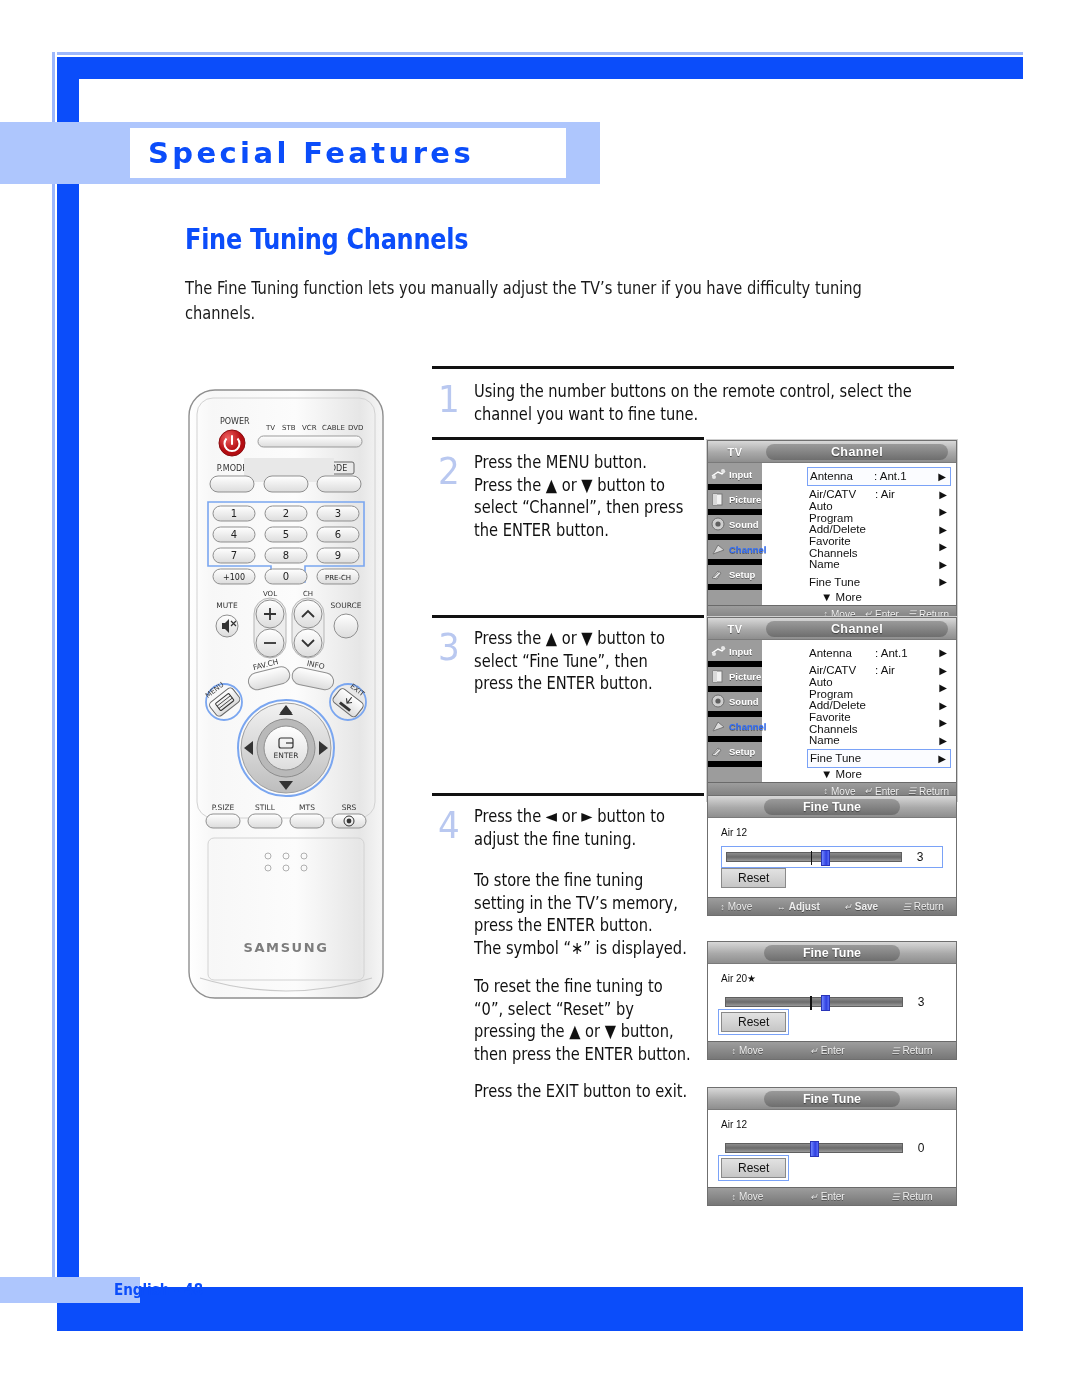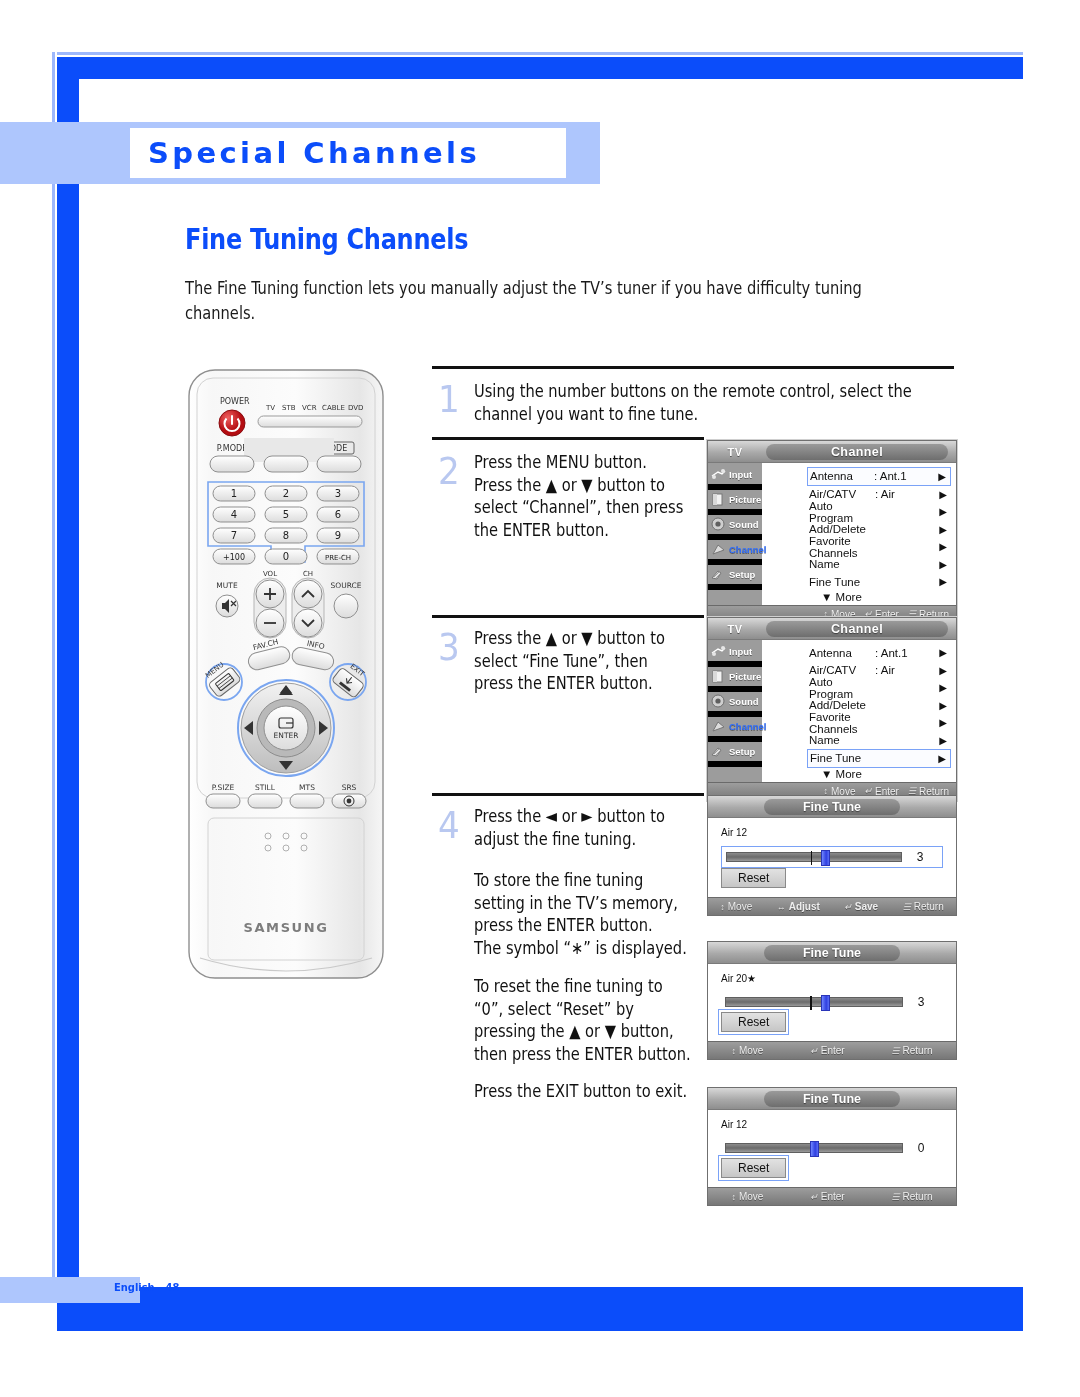--- a/index.html
+++ b/index.html
@@ -38,21 +38,21 @@
     letter-spacing: -0.3px; transform: scaleX(0.92); transform-origin: left center;
   }
   .intro {
     position: absolute; left: 185px; top: 276px; width: 740px;
     font-size: 17.5px; line-height: 25px; color: #1a1a1a;
     font-family: "DejaVu Sans Condensed", "DejaVu Sans", sans-serif;
     transform: scaleX(0.93); transform-origin: left top;
   }
 
   
-  .remote-wrap { position: absolute; left: 186px; top: 366px; width: 200px; height: 620px; }
+  .remote-wrap { position: absolute; left: 186px; top: 386px; width: 200px; height: 620px; }
   .step-rule { position: absolute; height: 3px; background: #111; }
   .step-num {
     position: absolute; font-size: 38px; color: #B9C8F0;
     font-family: "DejaVu Sans Condensed", "DejaVu Sans", sans-serif;
     line-height: 1;
   }
   .step-txt {
     position: absolute; font-size: 17.5px; line-height: 22.5px; color: #111;
     font-family: "DejaVu Sans Condensed", "DejaVu Sans", sans-serif;
     transform: scaleX(0.93); transform-origin: left top;
@@ -171,36 +171,36 @@
   }
   .ft-foot span {
     font-size: 10px; color: #efefef; display: flex; align-items: center; gap: 3px;
     text-shadow: 0 1px 0 rgba(0,0,0,.4);
   }
 
   
   .foot-band { position: absolute; left: 0; top: 1277px; width: 140px; height: 26px; background: #AEC6FD; }
   .foot-txt {
     position: absolute; left: 114px; top: 1281px;
-    font-size: 11px; color: #0B4DFA; font-weight: 600;
+    font-size: 15px; color: #0B4DFA; font-weight: 600;
     font-family: "DejaVu Sans Condensed", "DejaVu Sans", sans-serif;
   }
 </style>
 </head>
 <body>
 
 <div class="frame-hair-t"></div>
 <div class="frame-hair-l"></div>
 <div class="frame-top"></div>
 <div class="frame-left"></div>
 <div class="frame-bot"></div>
 
 <div class="hdr-band"></div>
 <div class="hdr-box">
-  <div class="hdr-title">Special Channels</div>
+  <div class="hdr-title">Special Features</div>
 </div>
 
 <div class="sec-title">Fine Tuning Channels</div>
 <div class="intro">The Fine Tuning function lets you manually adjust the TV’s tuner if you have difficulty tuning channels.</div>
 
 <div class="remote-wrap">
   <svg width="200" height="620" viewBox="0 0 200 620" xmlns="http://www.w3.org/2000/svg">
     <defs>
       <linearGradient id="body" x1="0" y1="0" x2="1" y2="0">
         <stop offset="0" stop-color="#ffffff"></stop>

